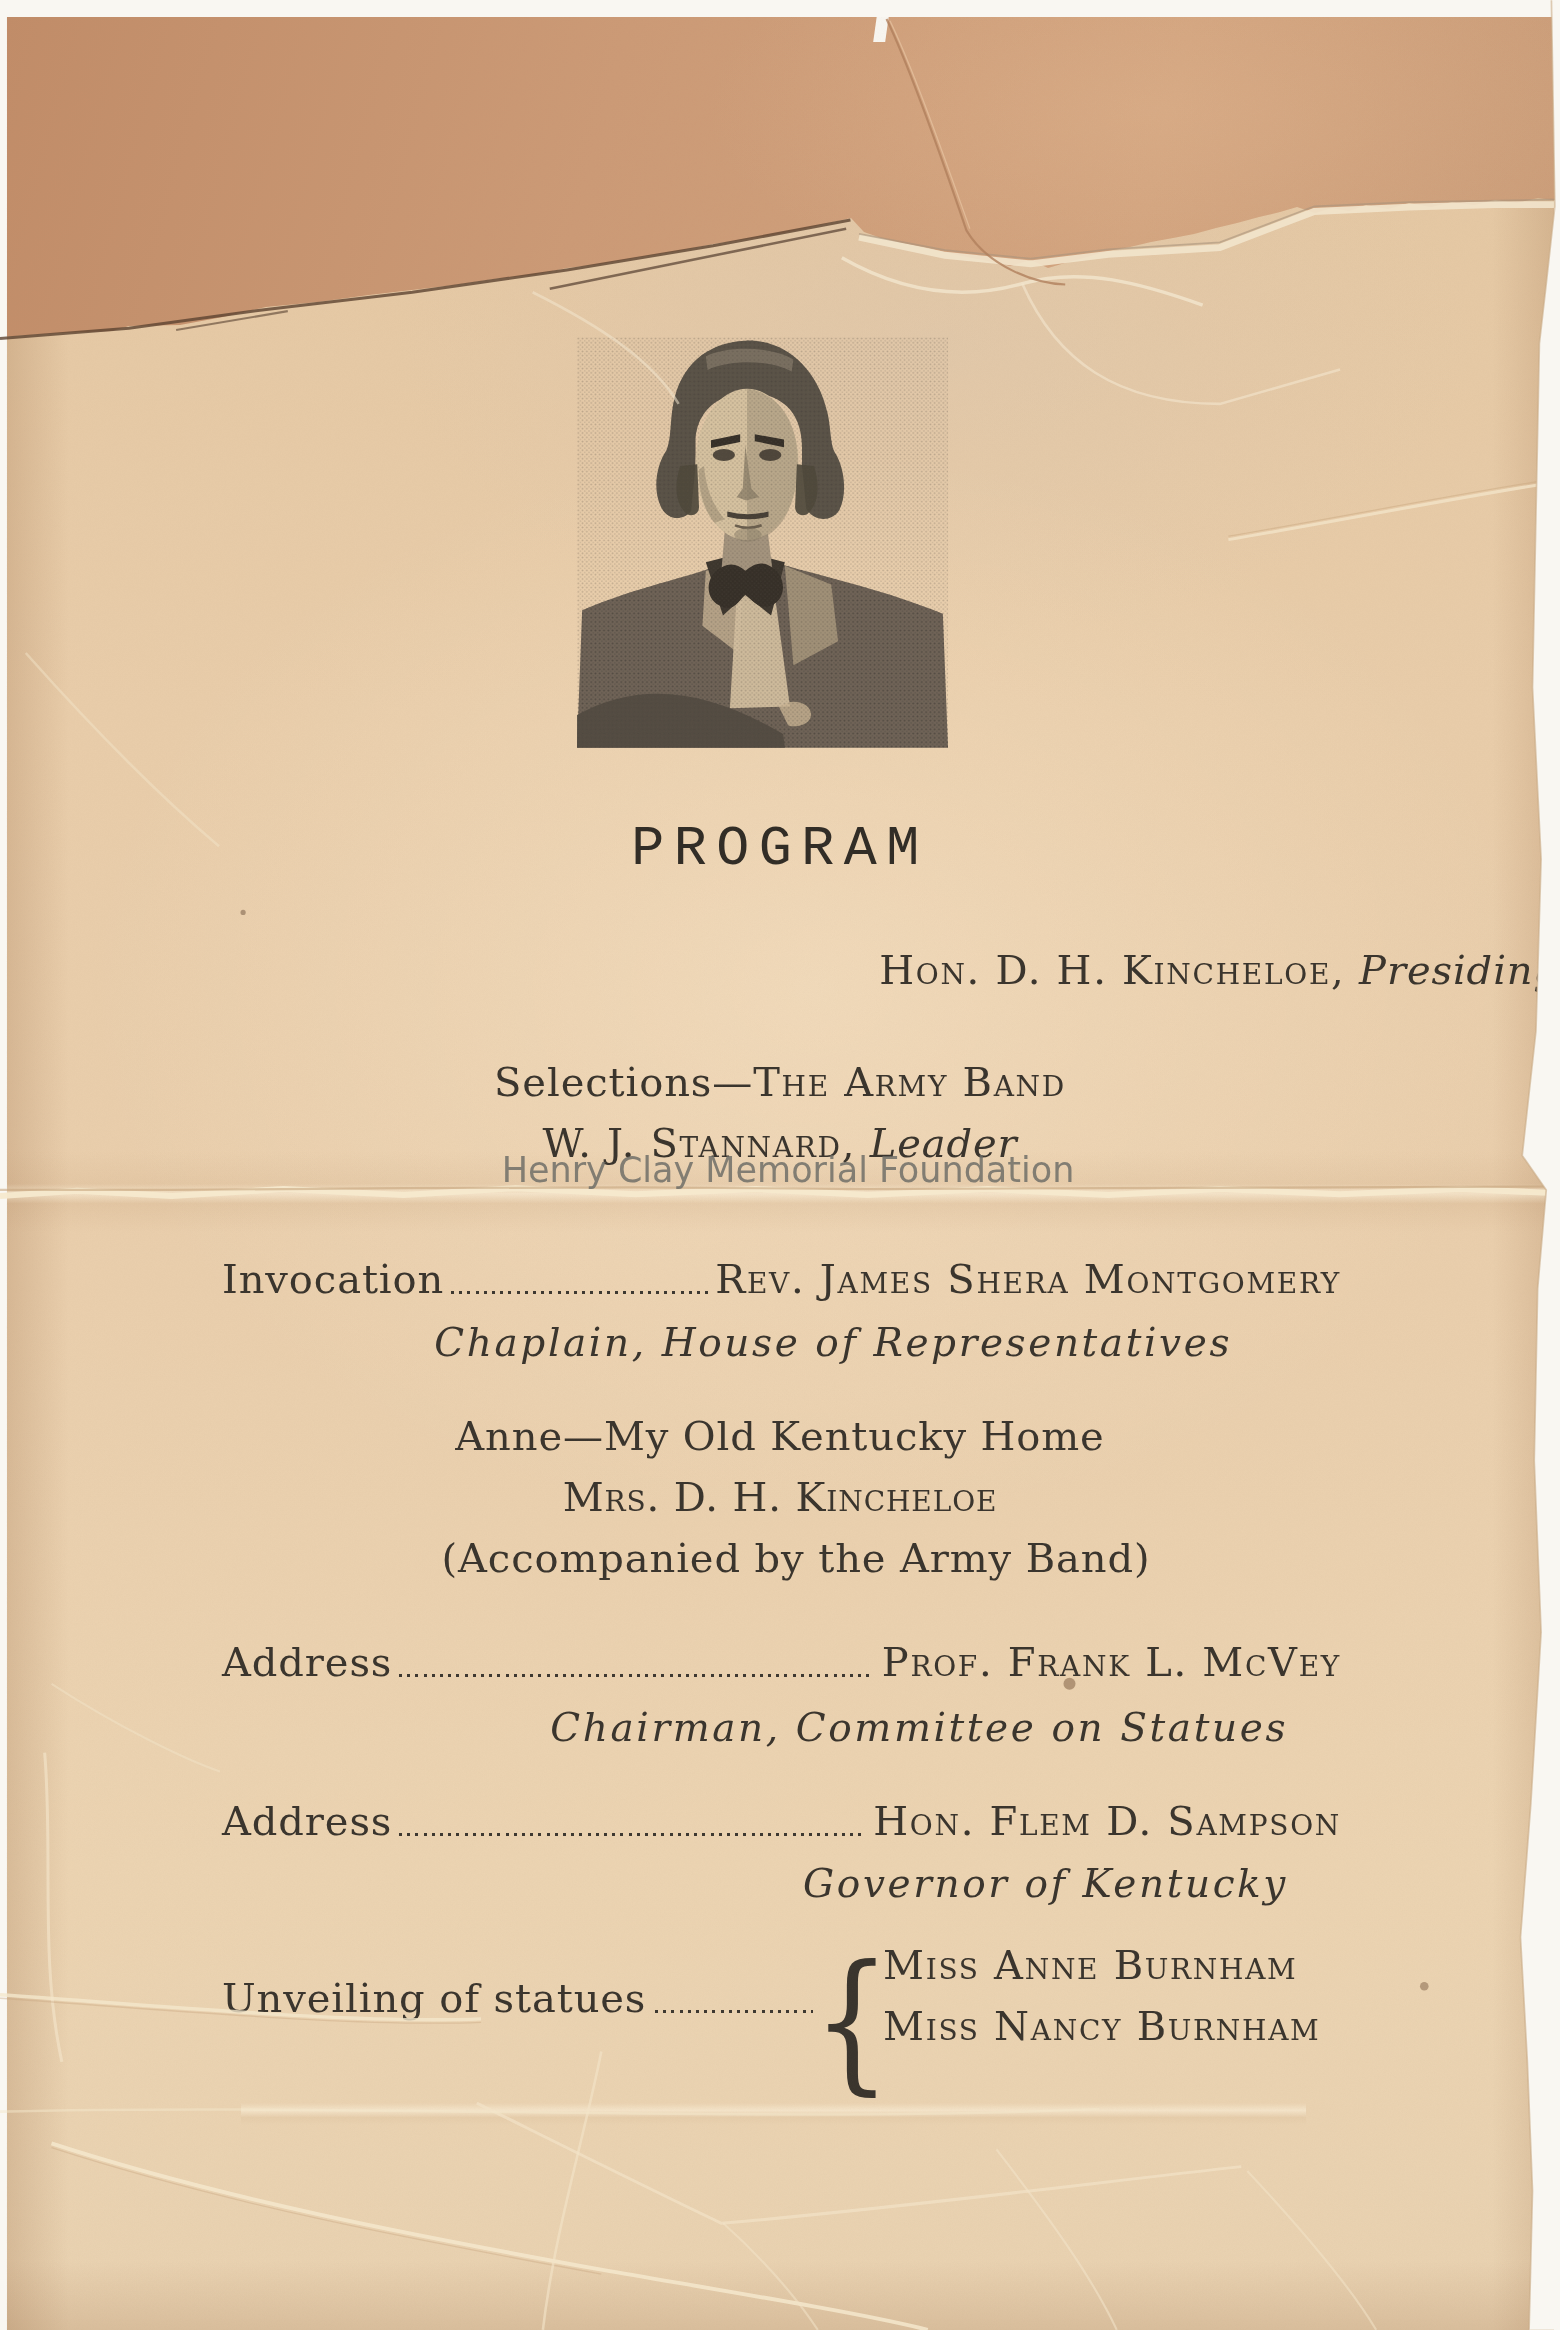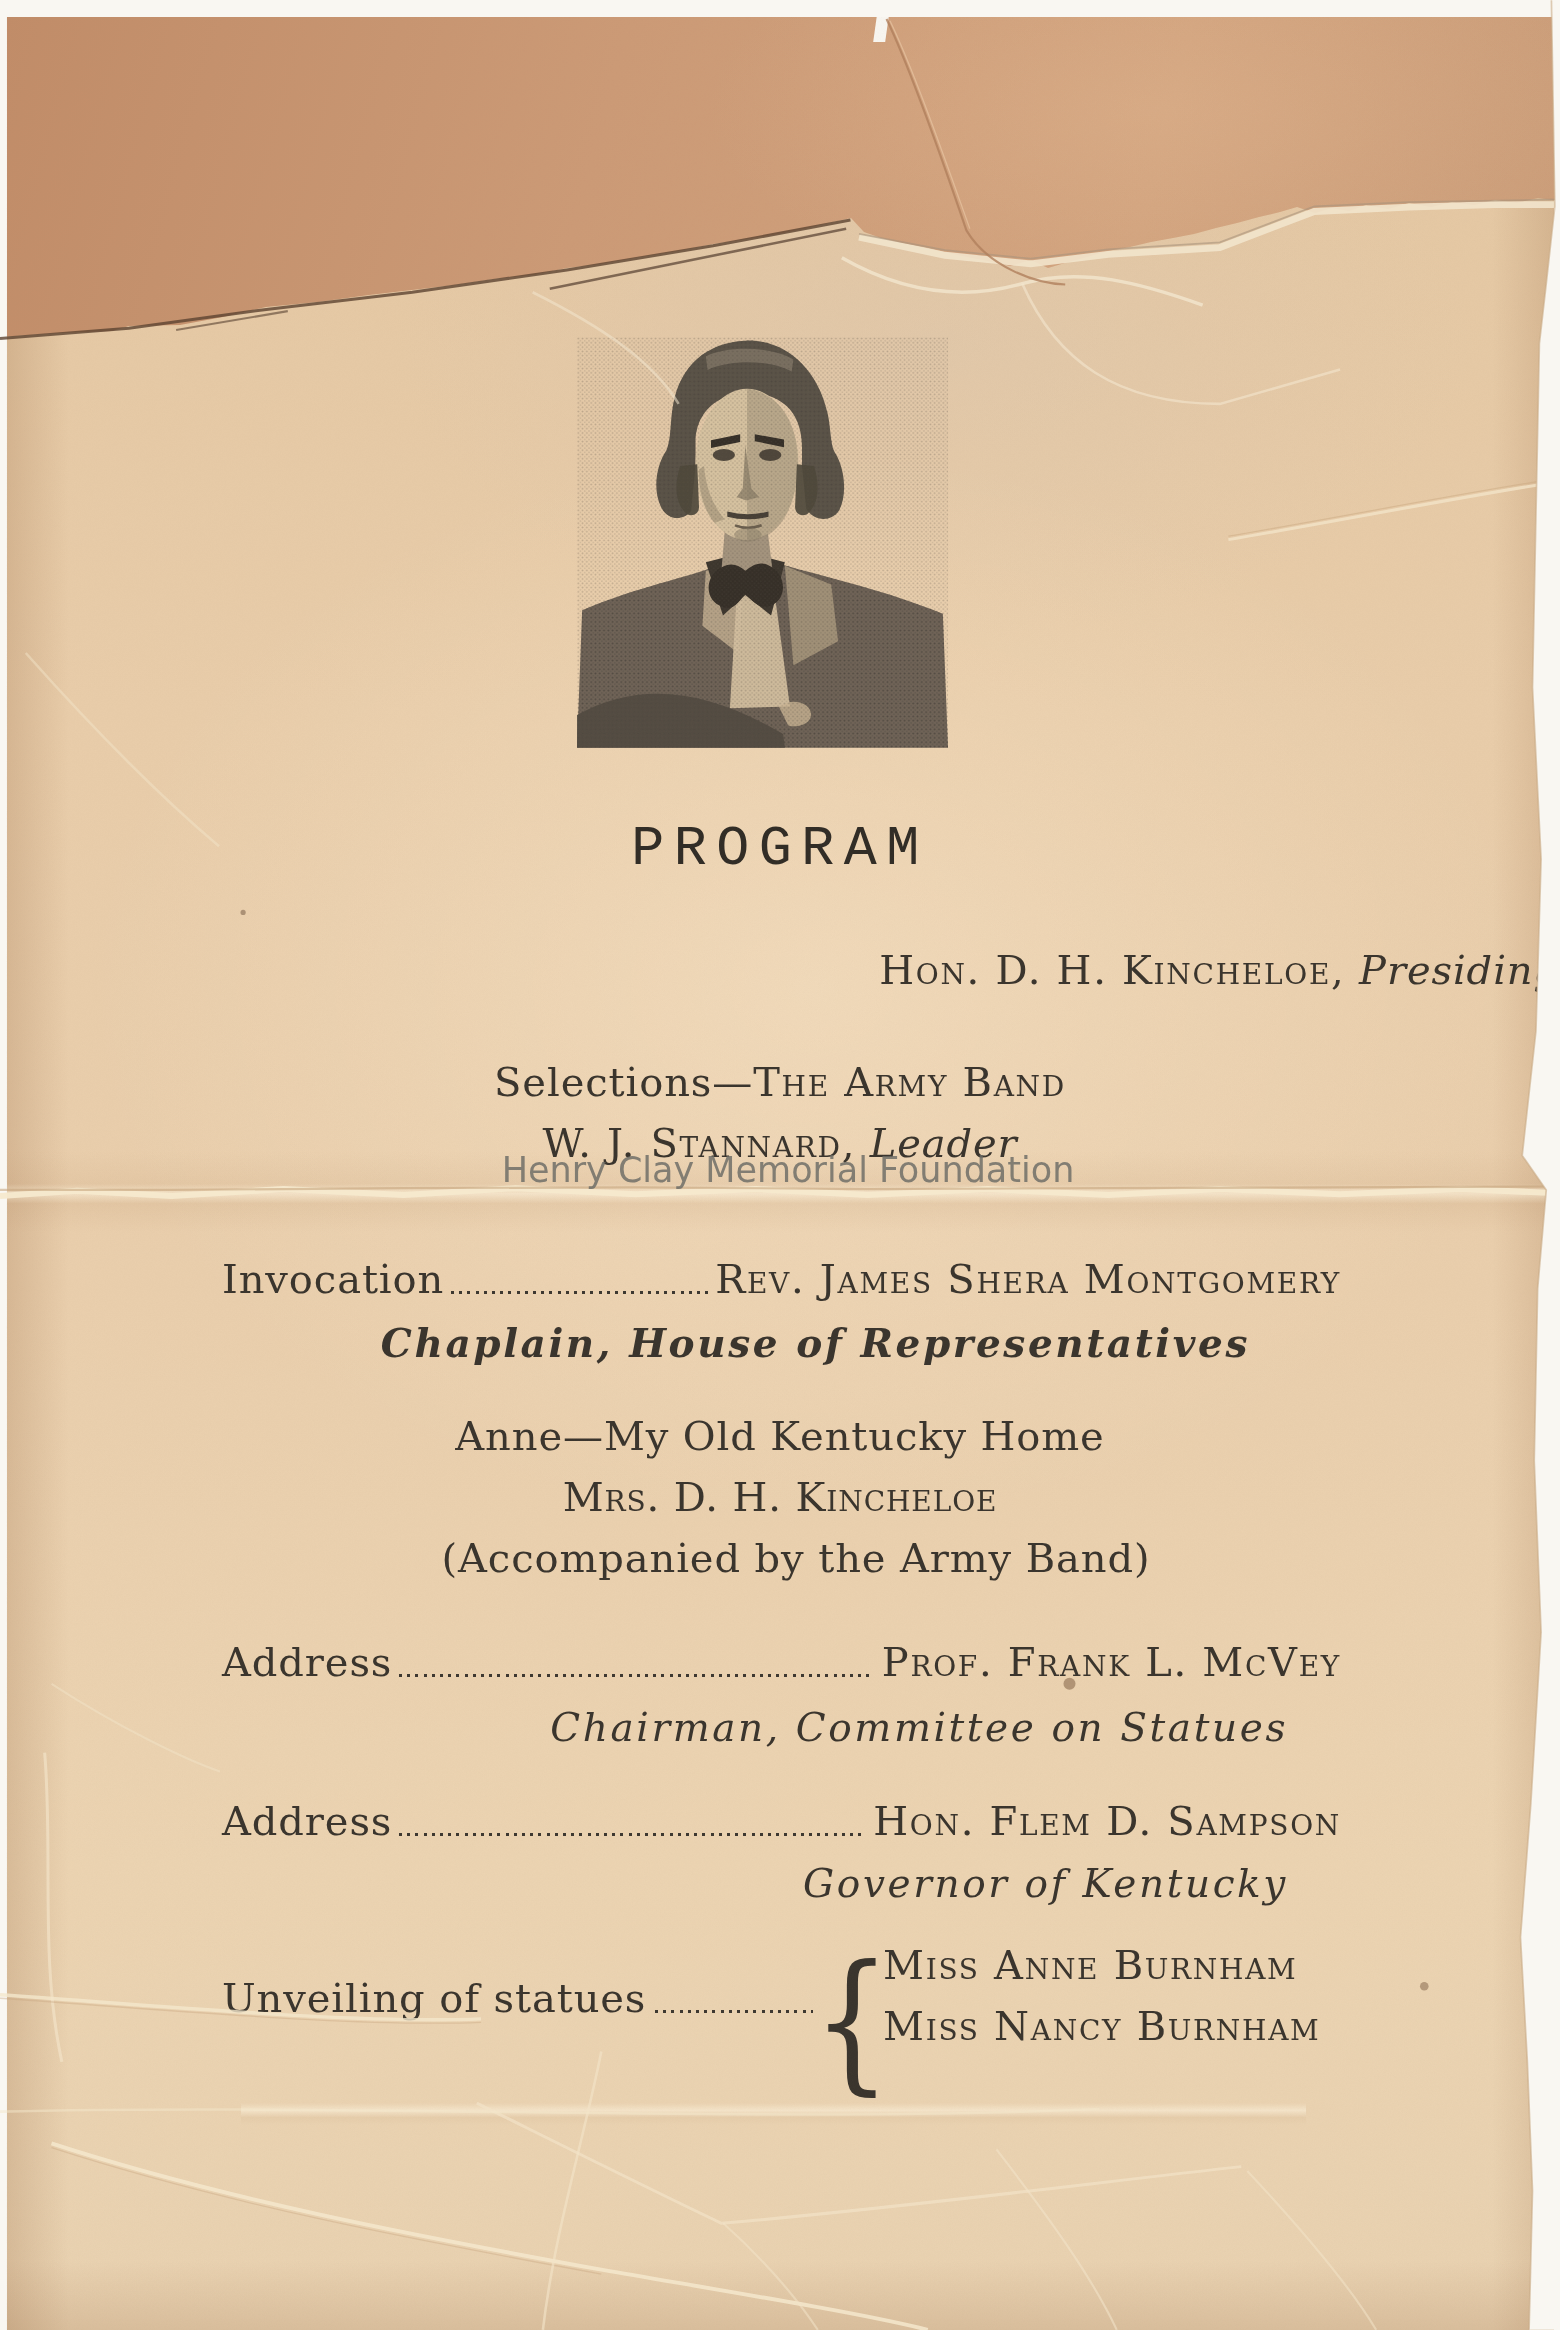--- a/index.html
+++ b/index.html
@@ -146,21 +146,21 @@
   <span class="sc">W. J. Stannard,</span>
   <span> </span>
   <span class="it">Leader</span>
 </div>
 
 <div class="row ink" style="top:1256px;align-items:center;">
   <span>Invocation</span>
   <span class="leader"></span>
   <span class="rname sc">Rev. James Shera Montgomery</span>
 </div>
-<div class="sub ink" style="top:1320px;right:310px;font-weight:bold;">Chaplain, House of Representatives</div>
+<div class="sub ink" style="top:1320px;right:328px;">Chaplain, House of Representatives</div>
 
 <div class="centered line46 ink" style="top:1413px;">Anne—My Old Kentucky Home</div>
 <div class="centered line46 ink sc" style="top:1474px;">Mrs. D. H. Kincheloe</div>
 <div class="centered line46 ink" style="top:1535px;padding-left:16px;">(Accompanied by the Army Band)</div>
 
 <div class="row ink" style="top:1639px;">
   <span>Address</span>
   <span class="leader"></span>
   <span class="rname sc">Prof. Frank L. McVey</span>
 </div>

